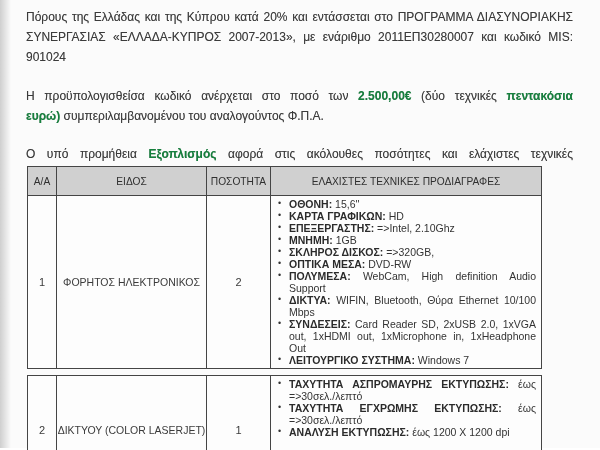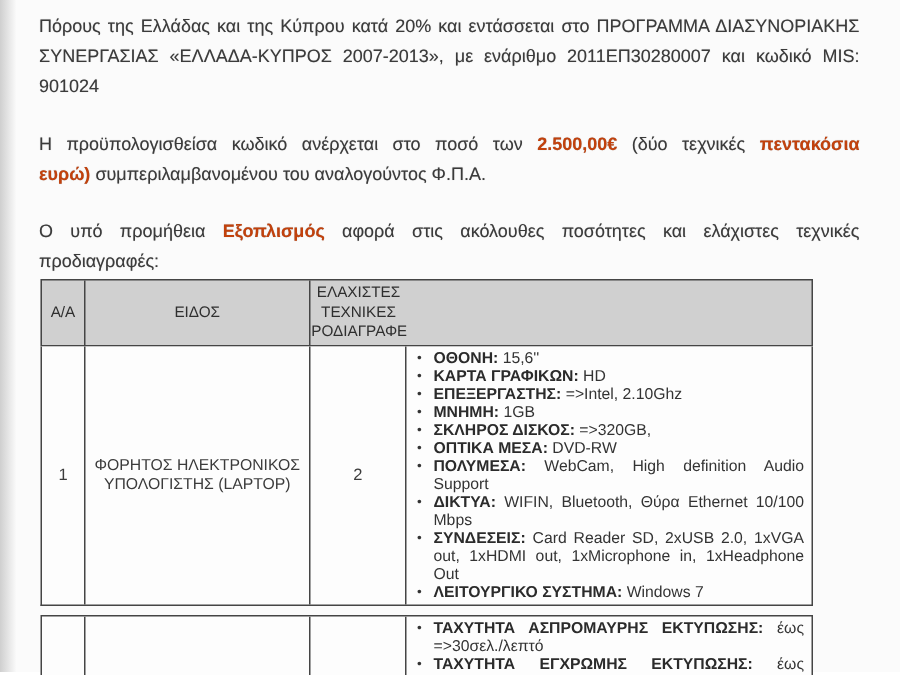--- a/index.html
+++ b/index.html
@@ -22,21 +22,21 @@
     background:linear-gradient(90deg,rgba(105,105,105,.30),rgba(120,120,120,0));
     pointer-events:none;
   }
   .content{position:absolute;inset:0;padding:7px 27px 0 26px;}
   .para{
     font-size:12px;line-height:20px;
     text-shadow:0 0 .5px rgba(60,60,60,.45);
   }
   .para .line{white-space:nowrap;}
   .para .line.jl{text-align:justify;text-align-last:justify;}
-  .b{font-weight:bold;color:#c2410c;}
+  .b{font-weight:bold;color:#15803d;}
   .p2{margin-top:19px;}
   .p3{margin-top:18px;}
 
   .proc-table{margin-top:2px;margin-left:1px;width:515px;font-size:10.5px;}
   .trow{
     display:grid;grid-template-columns:29px 150px 64px 1fr;
     border:1px solid var(--border);background:#fdfdfd;
   }
   .thead{background:var(--table-header-bg);min-height:30px;}
   .row1{border-top:none;min-height:166px;}
@@ -73,36 +73,35 @@
         <div class="line"><span>901024</span></div>
       </div>
 
     <div class="para p2">
         <div class="line jl"><span>Η προϋπολογισθείσα κωδικό ανέρχεται στο ποσό των </span><span class="b">2.500,00€</span><span> (δύο τεχνικές </span><span class="b">πεντακόσια</span></div>
         <div class="line"><span class="b">ευρώ)</span><span> συμπεριλαμβανομένου του αναλογούντος Φ.Π.Α.</span></div>
       </div>
 
     <div class="para p3">
         <div class="line jl"><span>Ο υπό προμήθεια </span><span class="b">Εξοπλισμός</span><span> αφορά στις ακόλουθες ποσότητες και ελάχιστες τεχνικές</span></div>
-        <div class="line"><span>προδιαγραφές:</span></div>
       </div>
 
     <div class="proc-table">
 
       <div class="trow thead">
         <div class="cell th">Α/Α</div>
         <div class="cell th">ΕΙΔΟΣ</div>
+        <div class="cell th qty-h">ΠΟΣΟΤΗΤΑ</div>
         <div class="cell th">ΕΛΑΧΙΣΤΕΣ ΤΕΧΝΙΚΕΣ ΠΡΟΔΙΑΓΡΑΦΕΣ</div>
       </div>
 
       <div class="trow row1">
         <div class="cell cc num">1</div>
         <div class="cell cc">
             <div class="item-line">ΦΟΡΗΤΟΣ ΗΛΕΚΤΡΟΝΙΚΟΣ</div>
-            <div class="item-line">ΥΠΟΛΟΓΙΣΤΗΣ (LAPTOP)</div>
           </div>
         <div class="cell cc num">2</div>
         <div class="cell">
           <ul class="specs">
               <li><span class="bullet">•</span><span class="sl">ΟΘΟΝΗ:</span><span> 15,6''</span></li>
               <li><span class="bullet">•</span><span class="sl">ΚΑΡΤΑ ΓΡΑΦΙΚΩΝ:</span><span> HD</span></li>
               <li><span class="bullet">•</span><span class="sl">ΕΠΕΞΕΡΓΑΣΤΗΣ:</span><span> =&gt;Intel, 2.10Ghz</span></li>
               <li><span class="bullet">•</span><span class="sl">ΜΝΗΜΗ:</span><span> 1GB</span></li>
               <li><span class="bullet">•</span><span class="sl">ΣΚΛΗΡΟΣ ΔΙΣΚΟΣ:</span><span> =&gt;320GB,</span></li>
               <li><span class="bullet">•</span><span class="sl">ΟΠΤΙΚΑ ΜΕΣΑ:</span><span> DVD-RW</span></li>

